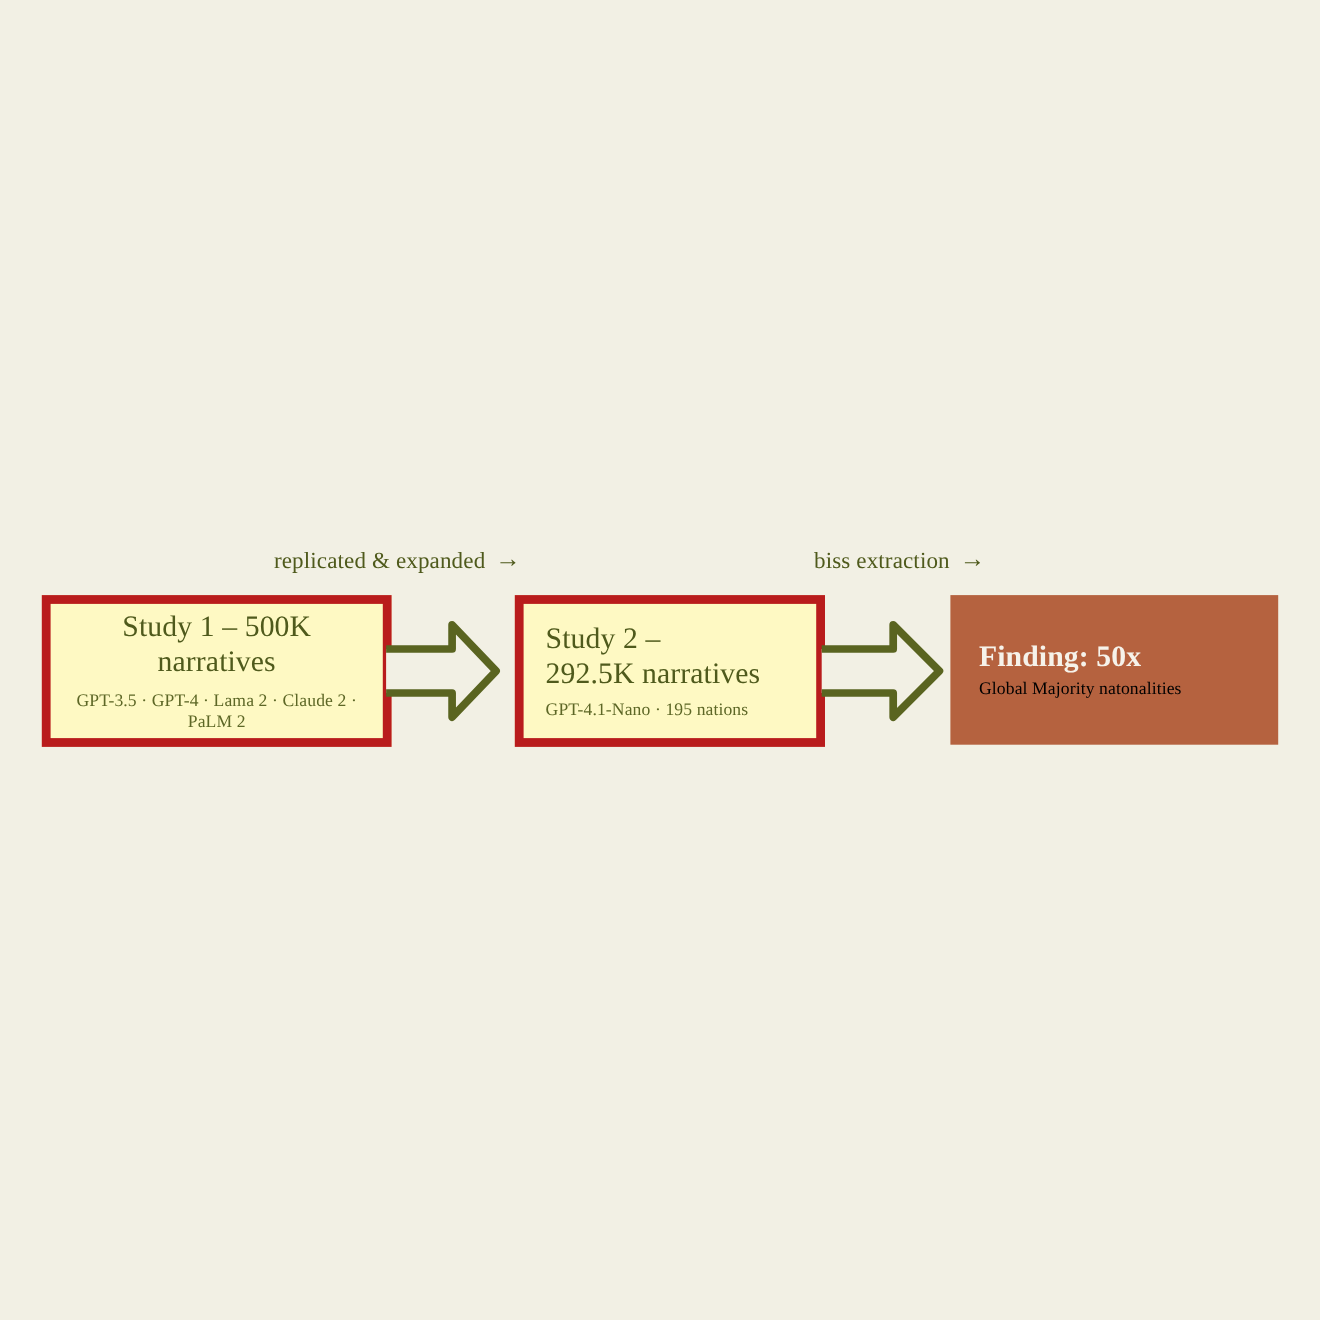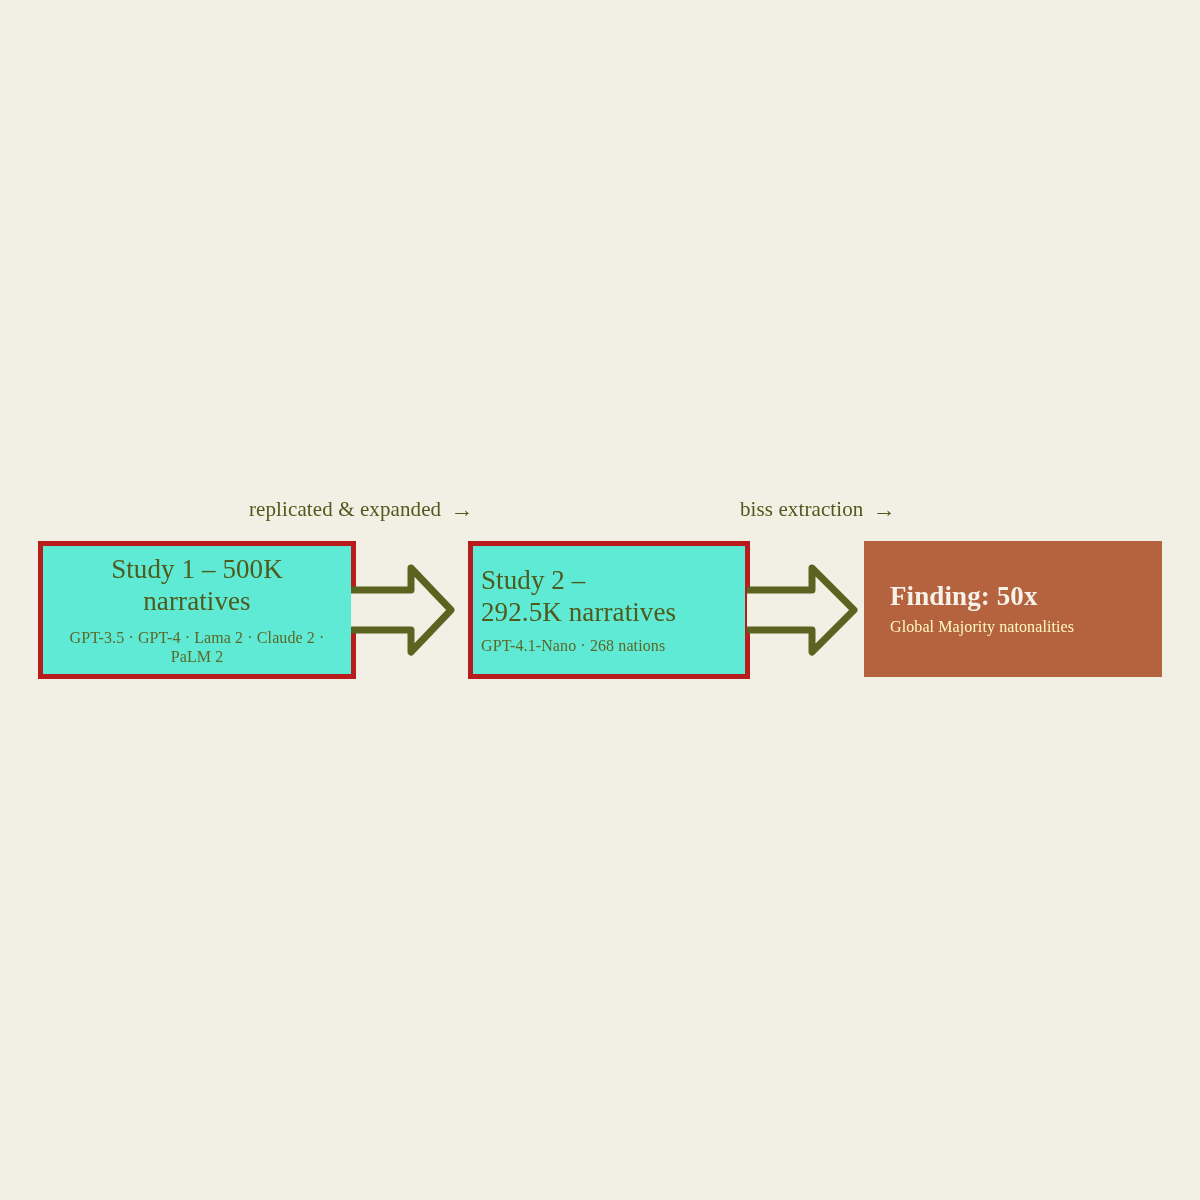--- a/index.html
+++ b/index.html
@@ -26,22 +26,22 @@
   
   .node {
     position: absolute;
     box-sizing: border-box;
     display: flex;
     flex-direction: column;
     justify-content: center;
   }
 
   .node-outline {
-    border: 5px solid #b91c1c;
-    background: #5eead4;
+    border: 8px solid #b91c1c;
+    background: #fef9c3;
   }
 
   .node-filled {
     background: #b5623f;
     border: none;
   }
 
   .node-title {
     color: #4f5a1c;
     font-size: 27px;
@@ -56,21 +56,21 @@
     letter-spacing: 0.1px;
     text-align: center;
   }
 
   .node-filled .node-title {
     color: #f6f2ea;
     font-size: 27px;
     line-height: 1.18;
   }
   .node-filled .node-sub {
-    color: #fef9c3;
+    color: #000000;
     font-size: 16px;
   }
 
   
   #node-study1 {
     left: 38px;
     top: 541px;
     width: 318px;
     height: 138px;
     padding: 0 14px;
@@ -78,21 +78,21 @@
     text-align: center;
   }
   #node-study1 .node-title { margin-bottom: 10px; }
 
   
   #node-study2 {
     left: 468px;
     top: 541px;
     width: 282px;
     height: 138px;
-    padding: 0 8px;
+    padding: 0 20px;
     align-items: flex-start;
     text-align: left;
   }
   #node-study2 .node-title { margin-bottom: 7px; }
 
   
   #node-finding {
     left: 864px;
     top: 541px;
     width: 298px;
@@ -112,21 +112,21 @@
   #arrow-2 { left: 747px; top: 558px; }
 
   
   .edge-label {
     position: absolute;
     color: #4f5a1c;
     font-size: 21px;
     white-space: nowrap;
     letter-spacing: 0.1px;
     display: flex;
-    align-items: flex-end;
+    align-items: flex-start;
     gap: 9px;
   }
   #label-1 { left: 249px; top: 497px; }
   #label-2 { left: 740px; top: 497px; }
   .edge-label .arrow-glyph {
     font-size: 23px;
     line-height: 1;
     position: relative;
     top: -1px;
   }
@@ -153,21 +153,21 @@
 
   <svg class="block-arrow" id="arrow-1" width="110" height="104" viewBox="0 0 110 104">
     <path d="M 0 32 L 60 32 L 60 10 L 100 52 L 60 94 L 60 72 L 0 72" fill="#f2f0e4" stroke="#5a6420" stroke-width="7" stroke-linejoin="round" stroke-linecap="butt"></path>
   </svg>
 
   <div class="node node-outline" id="node-study2">
     <div class="node-title">
       <div>Study 2 –</div>
       <div>292.5K narratives</div>
     </div>
-    <div class="node-sub">GPT-4.1-Nano · 268 nations</div>
+    <div class="node-sub">GPT-4.1-Nano · 195 nations</div>
   </div>
 
   <svg class="block-arrow" id="arrow-2" width="120" height="104" viewBox="0 0 120 104">
     <path d="M 0 32 L 65 32 L 65 10 L 107 52 L 65 94 L 65 72 L 0 72" fill="#f2f0e4" stroke="#5a6420" stroke-width="7" stroke-linejoin="round" stroke-linecap="butt"></path>
   </svg>
 
   <div class="node node-filled" id="node-finding">
     <div class="node-title">
       <div>Finding: 50x</div>
     </div>

